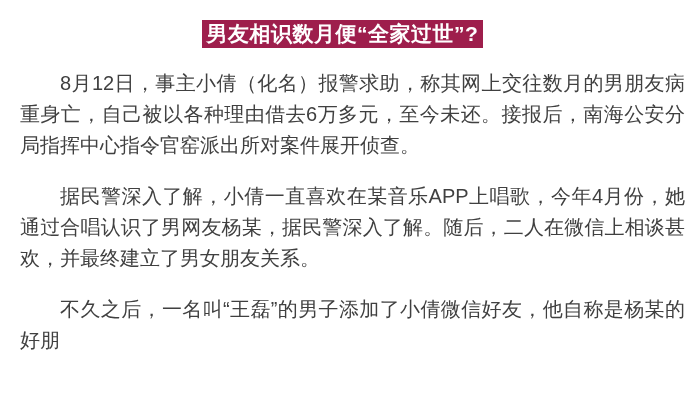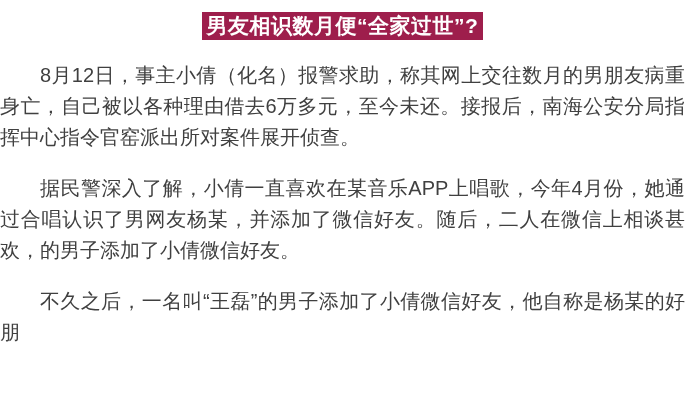--- a/index.html
+++ b/index.html
@@ -14,21 +14,21 @@
     font-family: "Liberation Sans", sans-serif;
   }
   .article-page {
     position: relative;
     width: 685px;
     height: 400px;
     background: var(--page-bg, #ffffff);
   }
   .title-row {
     text-align: center;
-    padding-top: 12px;
+    padding-top: 20px;
   }
   .title-banner {
     display: inline-block;
     background: var(--banner-bg, #9e1e4c);
     color: var(--banner-fg, #ffffff);
     font-size: 21px;
     font-weight: bold;
     line-height: 28px;
     padding: 0 5px;
     letter-spacing: 0.5px;
@@ -38,31 +38,32 @@
     margin-top: 2px;
   }
   .article-body p {
     margin: 20px 0;
     font-size: 20px;
     line-height: 31px;
     color: var(--body-fg, #404040);
     text-indent: 2em;
     text-align: justify;
     word-break: break-all;
+    padding-left: 20px;
   }
   .hl {
     font-weight: bold;
     color: var(--hl-fg, #1778ad);
   }
 </style>
 </head>
 <body>
 
 <div class="article-page">
   <div class="title-row">
     <span class="title-banner">男友相识数月便“全家过世”?</span>
   </div>
   <div class="article-body">
     <p>8月12日，事主小倩（化名）报警求助，称其网上交往数月的男朋友病重身亡，自己被以各种理由借去6万多元，至今未还。接报后，南海公安分局指挥中心指令官窑派出所对案件展开侦查。</p>
-    <p>据民警深入了解，小倩一直喜欢在某音乐APP上唱歌，今年4月份，她通过合唱认识了男网友杨某，并添加了微信好友。随后，二人在微信上相谈甚欢，的男子添加了小倩微信好友。</p>
+    <p>据民警深入了解，小倩一直喜欢在某音乐APP上唱歌，今年4月份，她通过合唱认识了男网友杨某，据民警深入了解。随后，二人在微信上相谈甚欢，并最终建立了男女朋友关系。</p>
     <p>不久之后，一名叫“王磊”的男子添加了小倩微信好友，他自称是杨某的好朋</p>
   </div>
 </div>
 
 </body></html>

